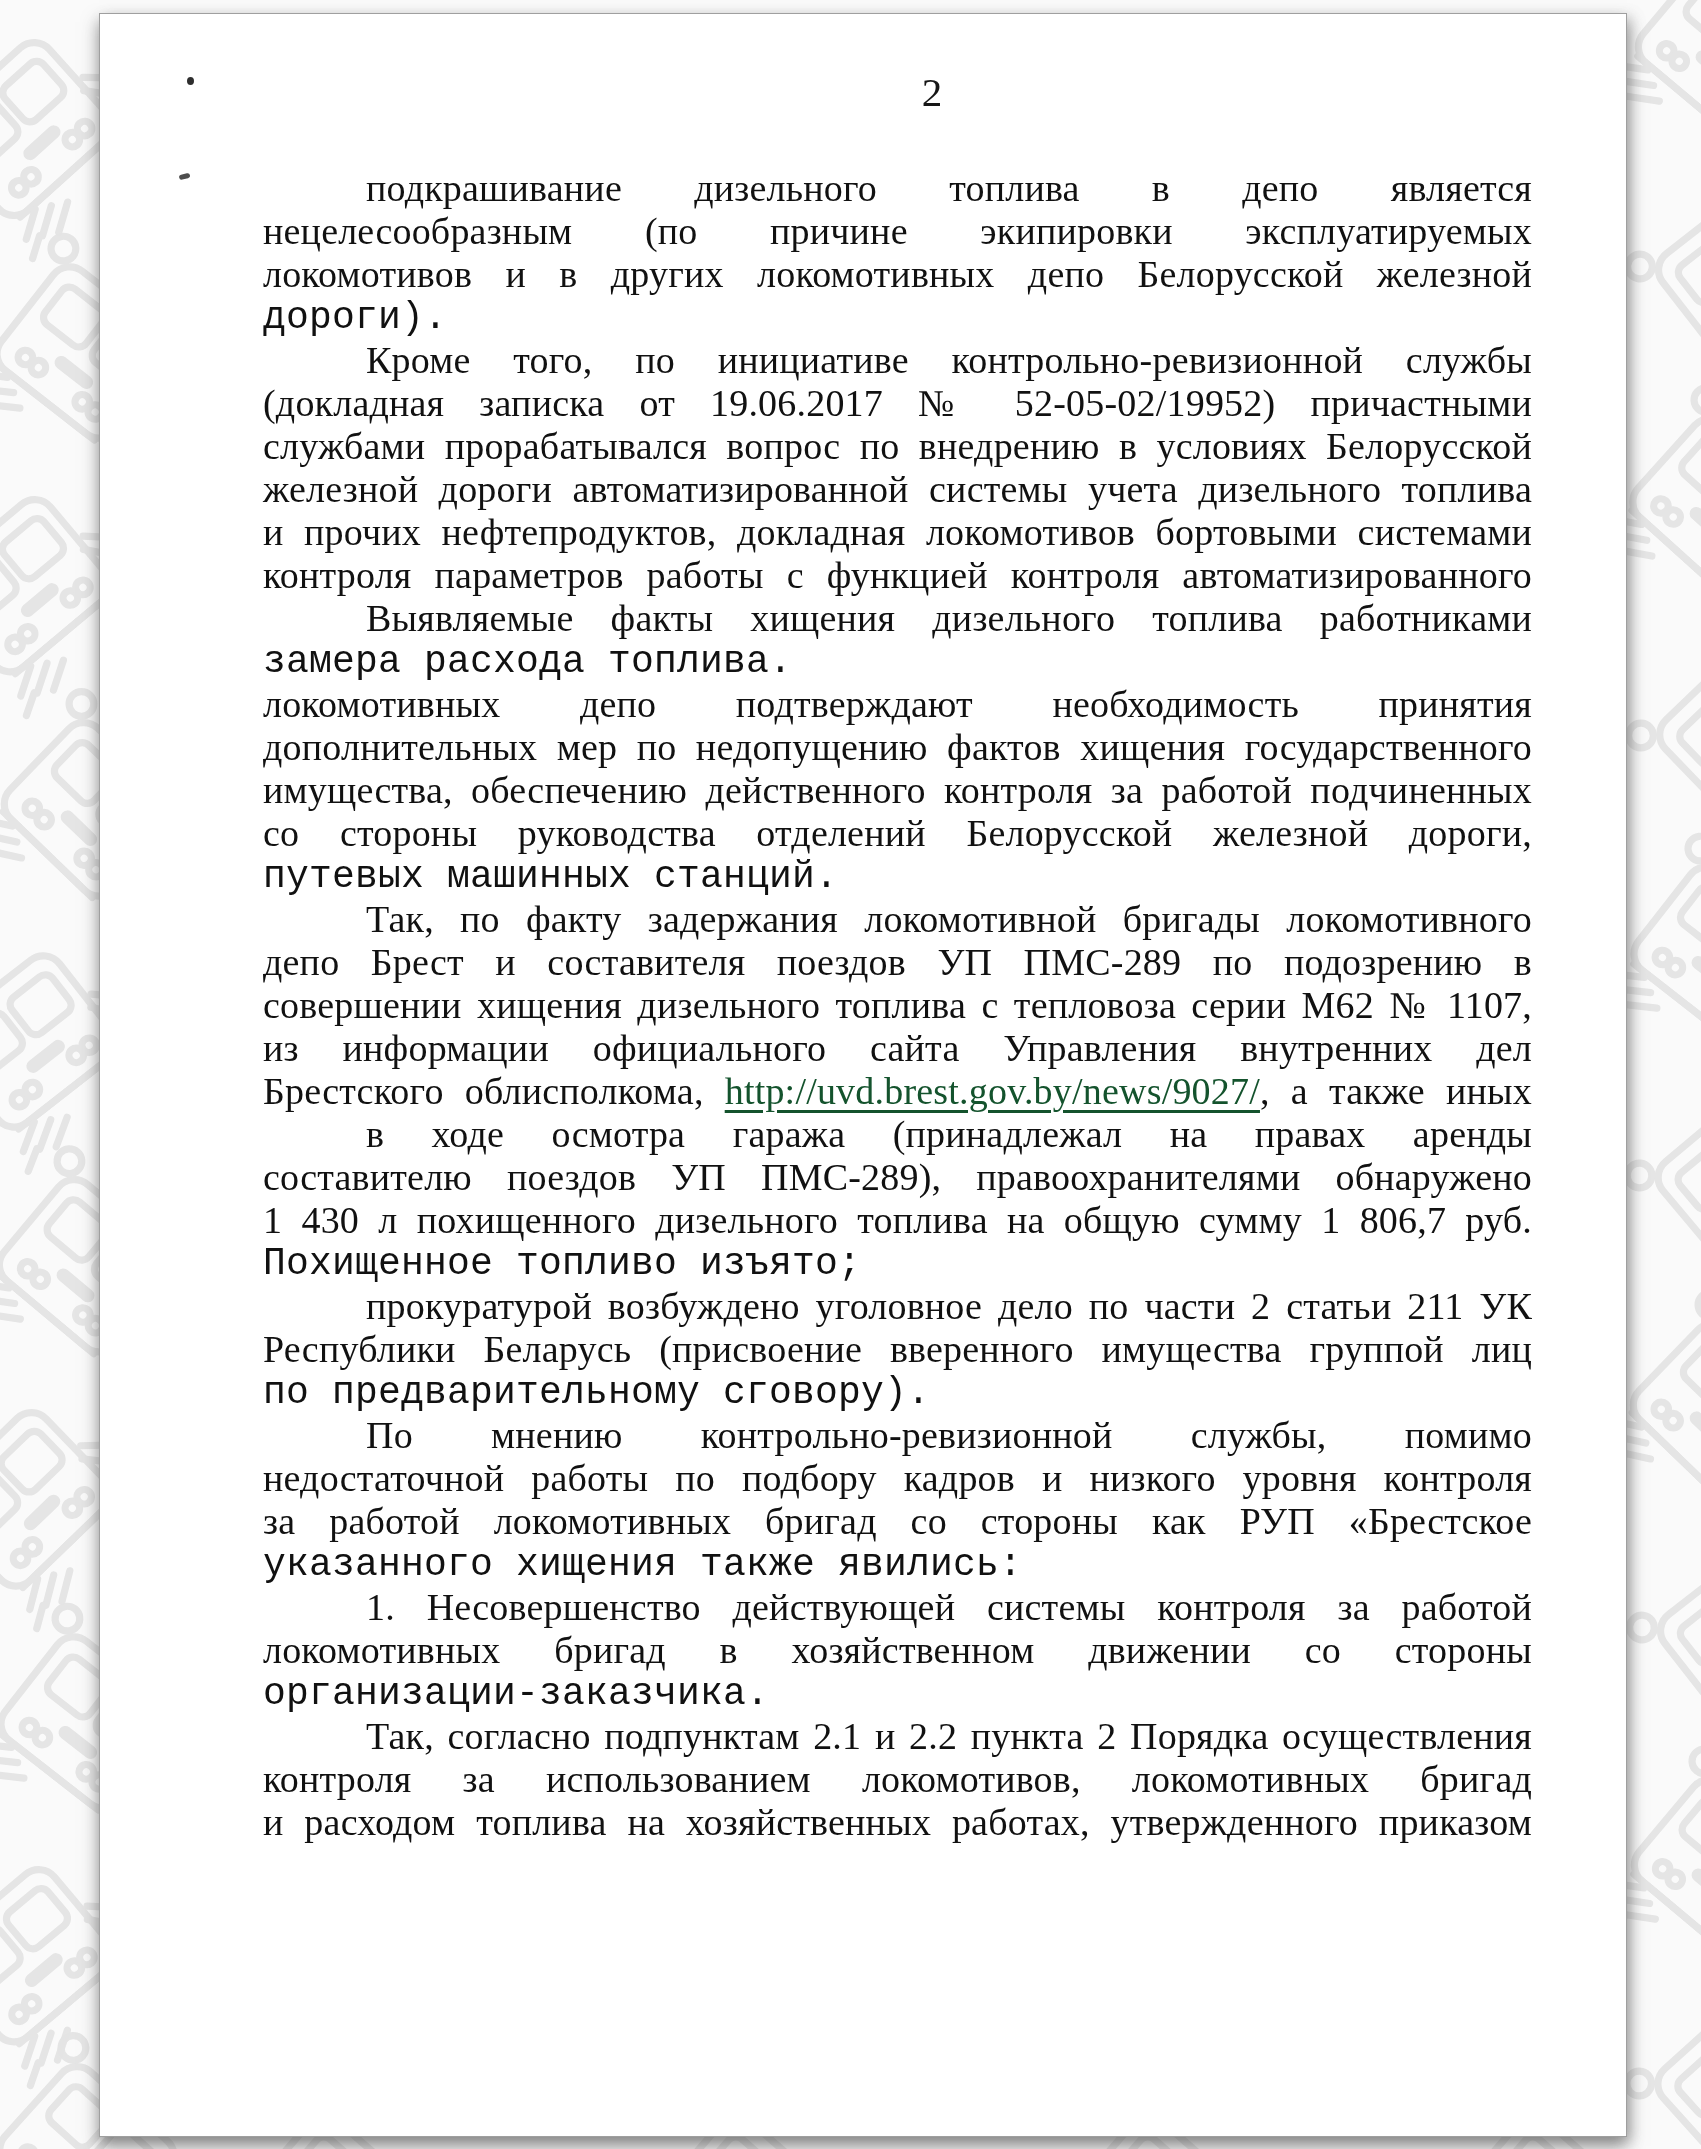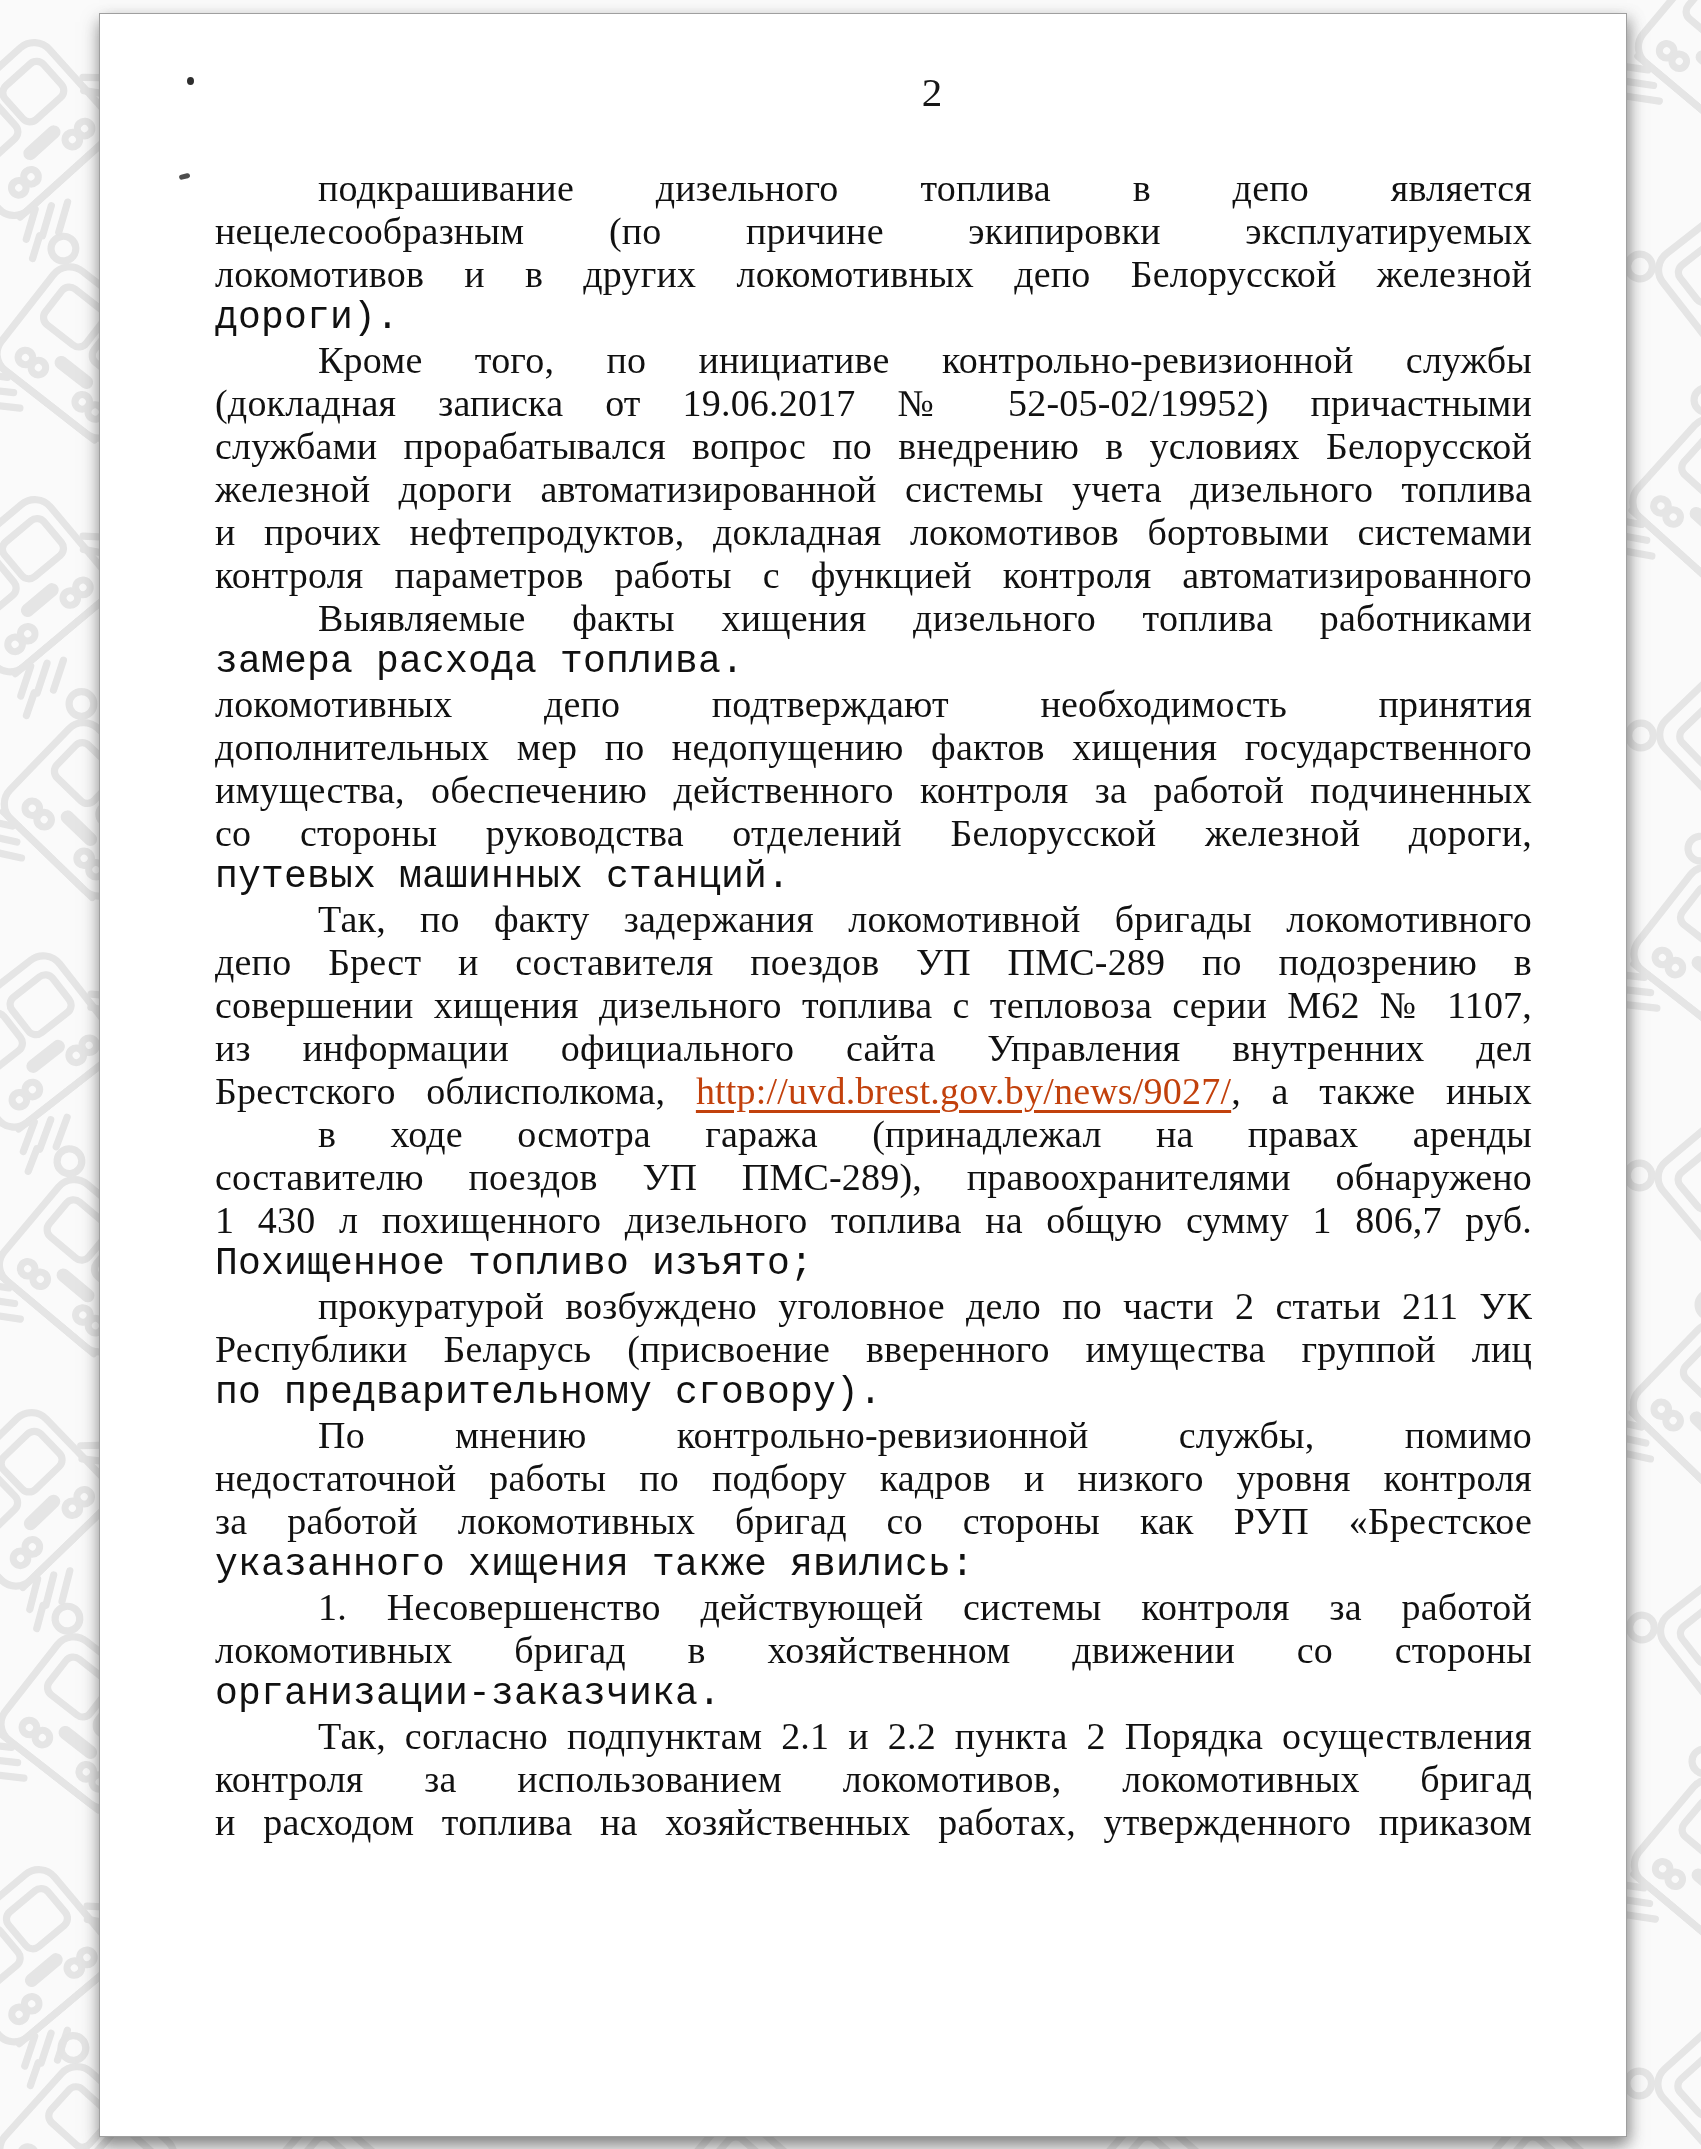--- a/index.html
+++ b/index.html
@@ -29,27 +29,27 @@
   .artifact.dash{left:179px;top:174px;width:10.7px;height:4.5px;border-radius:2.7px;transform:rotate(-14deg);opacity:.85;}
 
   
   .text-block{
     position:absolute;left:215px;top:167px;width:1317px;z-index:2;
     font-size:38px;color:#111;
   }
   .ln{
     height:43px;line-height:43px;
     text-align:justify;text-align-last:justify;
-    white-space:nowrap;letter-spacing:0.2px;
+    white-space:nowrap;letter-spacing:0.2px;margin-left:48px;
   }
   
   .ln{white-space:normal;}
   .ln.in{text-indent:103px;}
   .ln.last{text-align-last:left;font-family:Liberation Mono, monospace;}
-  .url{text-decoration:underline;text-underline-offset:6.3px;text-decoration-thickness:2.7px;color:#c2410c;cursor:pointer;font-family:Liberation Serif, serif;}
+  .url{text-decoration:underline;text-underline-offset:6.3px;text-decoration-thickness:2.7px;color:#14532d;cursor:pointer;font-family:Liberation Serif, serif;}
 </style>
 </head>
 <body>
 
 <div class="screen">
 
   <div class="wm-layer">
     <svg width="0" height="0" style="position:absolute">
       <defs>
         <g id="train" fill="none" stroke="#e4e4e4" stroke-width="7" stroke-linecap="round" stroke-linejoin="round">

